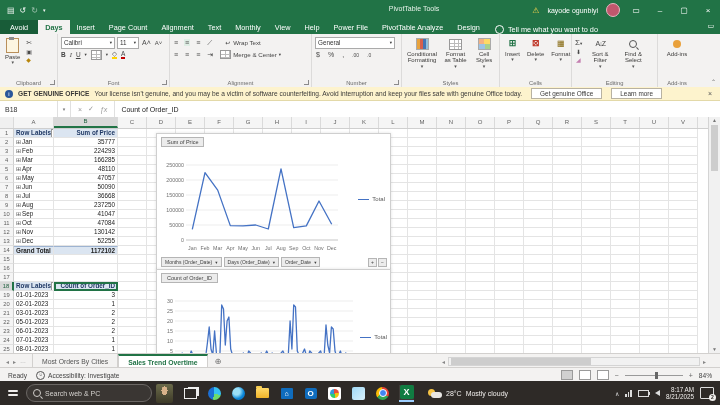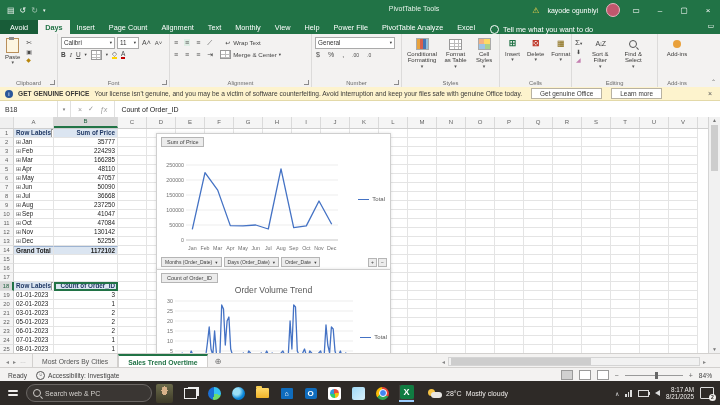--- a/index.html
+++ b/index.html
@@ -222,21 +222,21 @@
         <div class="rtab">Page Count</div>
         <div class="rtab">Alignment</div>
         <div class="rtab">Text</div>
         <div class="rtab">Monthly</div>
         <div class="rtab">View</div>
         <div class="rtab">Help</div>
         <div class="rtab">Power File</div>
       </div>
     <div id="ctx-tabs" style="display:flex">
         <div class="rtab ctx">PivotTable Analyze</div>
-        <div class="rtab ctx">Excel</div>
+        <div class="rtab ctx">Design</div>
       </div>
     <div class="tellme">
       <span class="bulb"></span>
       <span>Tell me what you want to do</span>
     </div>
   </div>
   <div class="share-ic">▭</div>
 
   <div class="ribbon">
     <div class="grp" style="width:58px">
@@ -1200,21 +1200,20 @@
           </span>
       </div>
       <div class="pmbtns">
         <span class="pm">+</span>
         <span class="pm">−</span>
       </div>
     </div>
 
     <div class="chartbox" id="chart1" style="left:156px;top:152px;width:233px;height:110px">
       <span class="fieldbtn">Count of Order_ID</span>
-      <div class="ctitle">Order Volume Trend</div>
       <div class="plotwrap" id="plot1" style="top:28px;left:4px"><svg width="196" height="66">
             <line x1="14" x2="192" y1="63" y2="63" stroke="#b7b7b7" stroke-width="0.8"></line>
             <text x="12" y="64.8" text-anchor="end" font-size="5.3" fill="#707070">0</text>
             <line x1="14" x2="192" y1="53" y2="53" stroke="#e9e9e9" stroke-width="0.8"></line>
             <text x="12" y="54.8" text-anchor="end" font-size="5.3" fill="#707070">5</text>
             <line x1="14" x2="192" y1="43.00000000000001" y2="43.00000000000001" stroke="#e9e9e9" stroke-width="0.8"></line>
             <text x="12" y="44.800000000000004" text-anchor="end" font-size="5.3" fill="#707070">10</text>
             <line x1="14" x2="192" y1="33" y2="33" stroke="#e9e9e9" stroke-width="0.8"></line>
             <text x="12" y="34.8" text-anchor="end" font-size="5.3" fill="#707070">15</text>
             <line x1="14" x2="192" y1="23.000000000000004" y2="23.000000000000004" stroke="#e9e9e9" stroke-width="0.8"></line>

